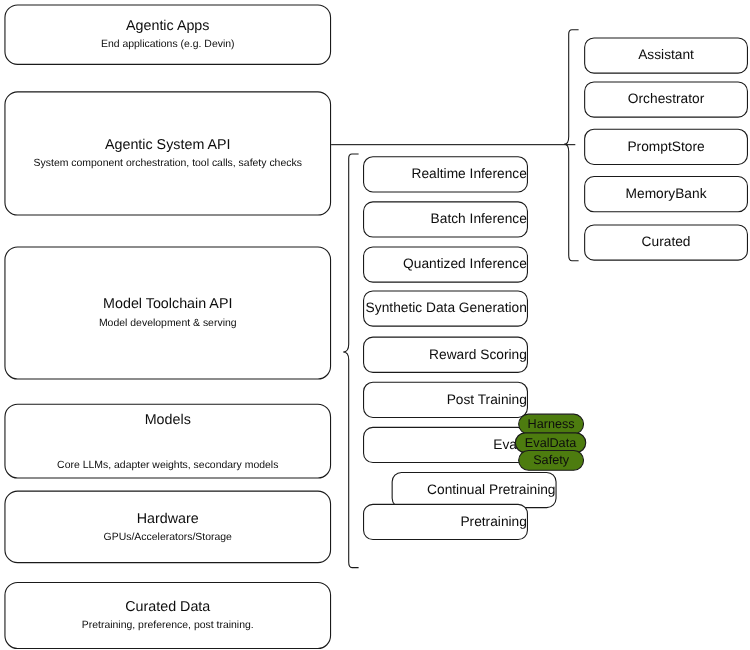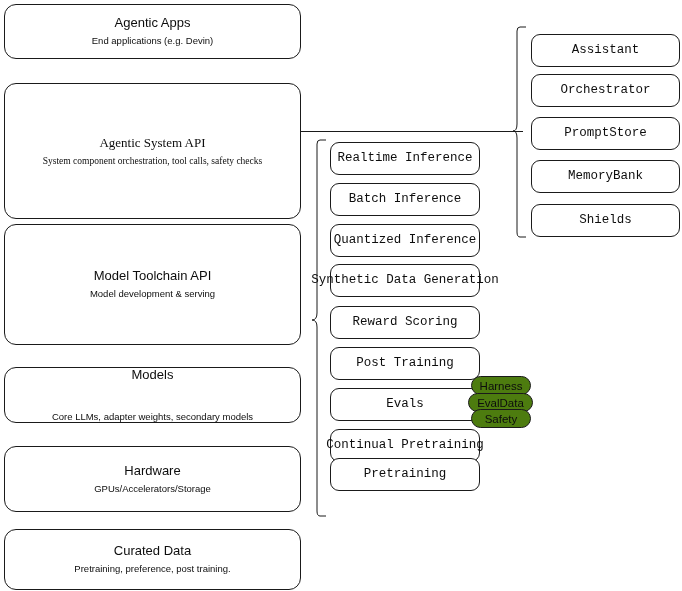--- a/index.html
+++ b/index.html
@@ -55,23 +55,22 @@
   }
 
   
   .comp-box {
     height: 33px;
     border-radius: 9px;
     border: 1px solid #1a1a1a;
   }
   .comp-box .title {
     font-size: 12.5px;
-    font-family: Liberation Mono, monospace;
   }
-  .mid-box { left: 330px; width: 150px; }
+  .mid-box { left: 330px; width: 150px; align-items: flex-end; }
   .right-box { left: 531px; width: 149px; }
 
   
   .pill {
     position: absolute;
     box-sizing: border-box;
     border: 1px solid #1a1a1a;
     border-radius: 11px;
     background: #4d7c0f;
     display: flex;
@@ -105,31 +104,31 @@
 </head>
 <body>
 
 <div id="canvas">
 
   <div class="box layer-box" style="top:4px; height:55px;">
     <div class="title">Agentic Apps</div>
     <div class="subtitle">End applications (e.g. Devin)</div>
   </div>
 
-  <div class="box layer-box" style="top:83px; height:136px;font-family:Liberation Serif, serif;">
+  <div class="box layer-box" style="top:83px; height:113px;">
     <div class="title">Agentic System API</div>
     <div class="subtitle">System component orchestration, tool calls, safety checks</div>
   </div>
 
   <div class="box layer-box" style="top:224px; height:121px;">
     <div class="title">Model Toolchain API</div>
     <div class="subtitle">Model development &amp; serving</div>
   </div>
 
-  <div class="box layer-box" style="top:367px; height:56px;gap:24px;">
+  <div class="box layer-box" style="top:367px; height:68px;gap:24px;">
     <div class="title">Models</div>
     <div class="subtitle">Core LLMs, adapter weights, secondary models</div>
   </div>
 
   <div class="box layer-box" style="top:446px; height:66px;">
     <div class="title">Hardware</div>
     <div class="subtitle">GPUs/Accelerators/Storage</div>
   </div>
 
   <div class="box layer-box" style="top:529px; height:61px;">
@@ -149,21 +148,21 @@
   <div class="box comp-box right-box" style="top:74px;">
     <div class="title">Orchestrator</div>
   </div>
   <div class="box comp-box right-box" style="top:117px;">
     <div class="title">PromptStore</div>
   </div>
   <div class="box comp-box right-box" style="top:160px;">
     <div class="title">MemoryBank</div>
   </div>
   <div class="box comp-box right-box" style="top:204px;">
-    <div class="title">Shields</div>
+    <div class="title">Curated</div>
   </div>
 
   <svg class="brace" style="left:311px; top:139px;" width="16" height="378" viewBox="0 0 16 378">
     <path d="M15,1 L9,1 Q6,1 6,5 L6,174 Q6,181 1,181 Q6,181 6,188 L6,372 Q6,377 9,377 L15,377"></path>
   </svg>
 
   <div class="box comp-box mid-box" style="top:142px;">
     <div class="title">Realtime Inference</div>
   </div>
   <div class="box comp-box mid-box" style="top:183px;">
@@ -177,21 +176,21 @@
   </div>
   <div class="box comp-box mid-box" style="top:306px;">
     <div class="title">Reward Scoring</div>
   </div>
   <div class="box comp-box mid-box" style="top:347px;">
     <div class="title">Post Training</div>
   </div>
   <div class="box comp-box mid-box" style="top:388px;">
     <div class="title">Evals</div>
   </div>
-  <div class="box comp-box mid-box" style="top:429px;">
+  <div class="box comp-box mid-box" style="top:429px;margin-left:26px;">
     <div class="title">Continual Pretraining</div>
   </div>
   <div class="box comp-box mid-box" style="top:458px;">
     <div class="title">Pretraining</div>
   </div>
 
   <div class="pill" style="left:471px; top:376px; width:60px;">Harness</div>
   <div class="pill" style="left:468px; top:393px; width:65px;">EvalData</div>
   <div class="pill" style="left:471px; top:409px; width:60px;text-align:center;">Safety</div>
 

